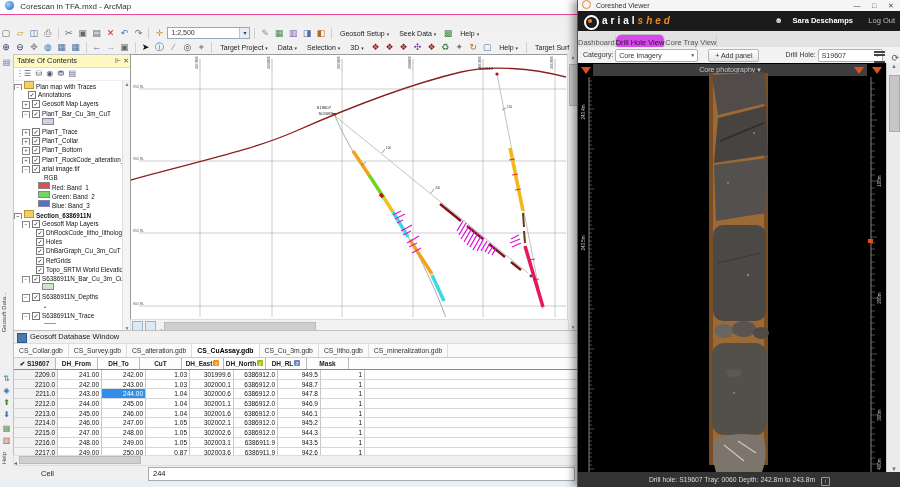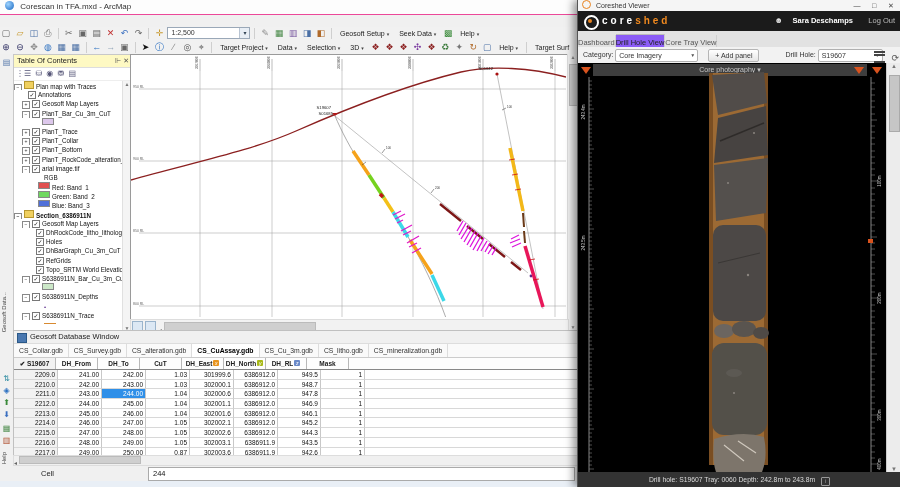--- a/index.html
+++ b/index.html
@@ -92,28 +92,28 @@
             border-left:1px solid #555;box-shadow:-4px 0 8px rgba(0,0,0,.4);}
   #cs-title{position:absolute;left:0;top:0;width:100%;height:11px;background:#f5f5f5;border-bottom:1px solid #ddd;
             font-size:7px;line-height:11px;color:#333;}
   #cs-title .lgo{display:inline-block;width:7px;height:7px;border-radius:50%;border:1.5px solid #e8821e;margin:0 3px 0 4px;vertical-align:-1px;}
   #cs-title .ctrls{float:right;margin-right:3px;color:#444;}
   #cs-title .ctrls span{display:inline-block;width:14px;text-align:center;font-size:7px;}
   #cs-head{position:absolute;left:0;top:11px;width:100%;height:20px;background:#1b1b1b;color:#fff;}
   #cs-head .mark{position:absolute;left:6px;top:4px;width:11px;height:11px;border-radius:50%;border:2px solid #fff;}
   #cs-head .mark::after{content:"";position:absolute;left:2px;top:2px;width:4px;height:4px;border-radius:50%;background:#e8821e;}
   #cs-head .wordmark{position:absolute;left:24px;top:4px;font-size:10px;letter-spacing:3px;font-weight:bold;}
-  #cs-head .wcore{color:#fff;} #cs-head .wshed{color:#f0891e;}
+  #cs-head .wcore{color:#fff;} #cs-head .wshed{color:#f0891e;font-style:italic;}
   #cs-head .user{position:absolute;right:48px;top:5px;font-size:7.5px;font-weight:bold;color:#fff;}
   #cs-head .usrico{position:absolute;right:118px;top:5px;font-size:8px;color:#ddd;}
   #cs-head .logout{position:absolute;right:6px;top:5px;font-size:7.5px;color:#bbb;}
   #cs-tabs{position:absolute;left:0;top:31px;width:100%;height:16px;background:#e2e2e2;border-bottom:1px solid #c8c8c8;}
   #cs-tabs .tab{display:inline-block;height:15px;line-height:15px;padding:0 0;font-size:7.5px;color:#555;
                 border-right:1px solid #cfcfcf;background:#e2e2e2;}
-  #cs-tabs .tab.active{background:#8b5cf6;color:#222;border-top:1px solid #bbb;}
+  #cs-tabs .tab.active{background:#d946ef;color:#222;border-top:1px solid #bbb;border-radius:6px;}
   #cs-ctrl{position:absolute;left:0;top:47px;width:100%;height:16px;background:#f2f2f2;border-bottom:1px solid #d5d5d5;
            font-size:7px;color:#333;line-height:16px;}
   .csel{display:inline-block;height:11px;width:78px;background:#fff;border:1px solid #b0b0b0;border-radius:2px;
         line-height:11px;padding-left:3px;position:relative;vertical-align:middle;font-size:7px;}
   .csel .dd{position:absolute;right:2px;top:0;font-size:5px;color:#555;}
   .btn{display:inline-block;height:11px;background:linear-gradient(#fff,#e6e6e6);border:1px solid #b5b5b5;
        border-radius:2px;line-height:11px;padding:0 6px;font-size:7px;color:#333;vertical-align:middle;}
   #cs-ctrl .burger{position:absolute;right:16px;top:4px;width:11px;height:8px;border-top:2px solid #444;
                    border-bottom:2px solid #444;}
   #cs-ctrl .burger::after{content:"";display:block;margin-top:1px;border-top:2px solid #444;}
@@ -552,21 +552,21 @@
       <span class="ctrls">
         <span>□</span>
       </span>
       <span class="ctrls">
         <span>—</span>
       </span>
     </div>
     <div id="cs-head">
       <span class="mark"></span>
       <span class="wordmark">
-        <span class="wcore">core</span><span class="wshed">shed</span>
+        <span class="wcore">arial</span><span class="wshed">shed</span>
       </span>
       <span class="usrico">☻</span>
       <span class="user">Sara Deschamps</span>
       <span class="logout">Log Out</span>
     </div>
     <div id="cs-tabs">
       
     <span class="tab">Dashboard</span><span class="tab active">Drill Hole View</span><span class="tab">Core Tray View</span></div>
     <div id="cs-ctrl">
       <span style="margin-left:5px">Category:</span>

